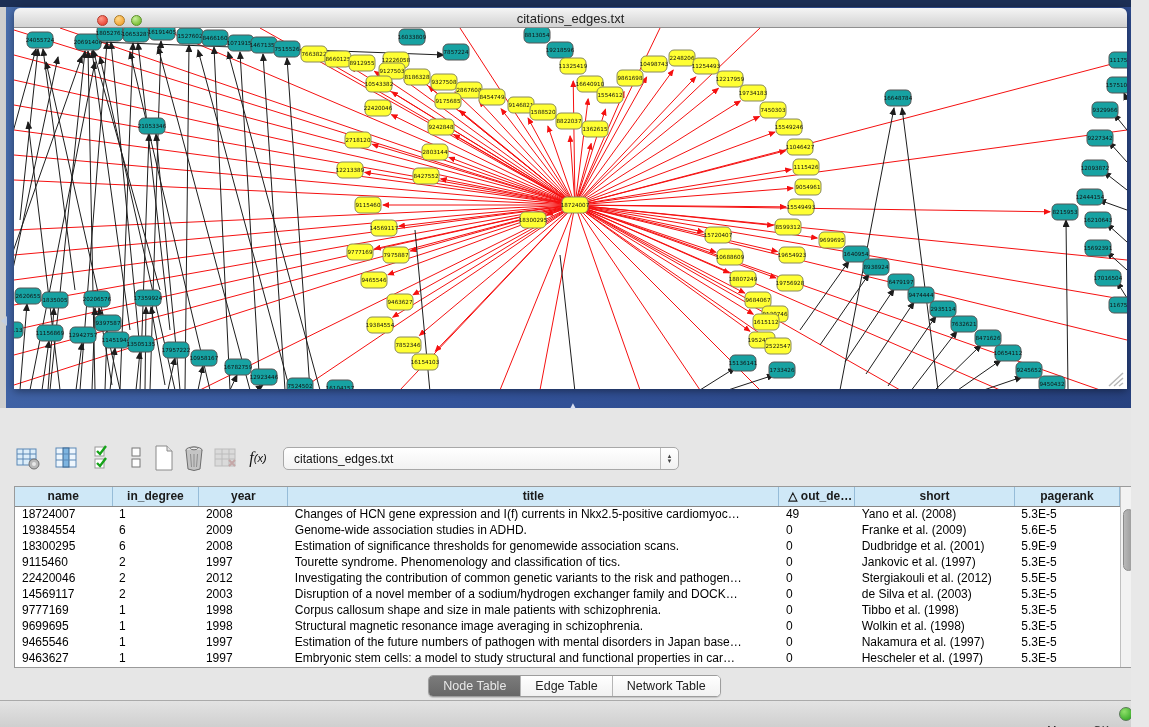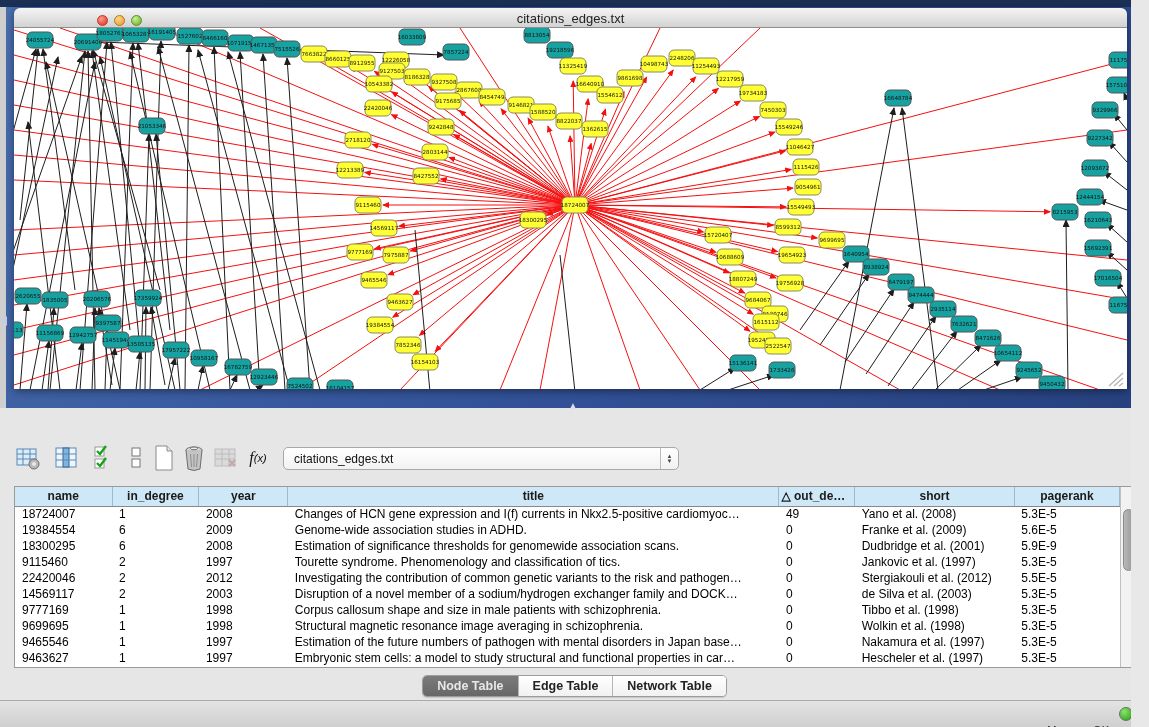--- a/index.html
+++ b/index.html
@@ -57,21 +57,21 @@
            font-weight:bold;color:#1a1a1a;text-align:center;overflow:hidden;white-space:nowrap;padding:0 2px;}
   #grid td{height:16px;padding:0 0 0 7px;color:#000;overflow:hidden;white-space:nowrap;text-overflow:ellipsis;border:0;}
   .c0{width:96px}.c1{width:86px}.c2{width:88px}.c3{width:486px}.c4{width:75px}.c5{width:158px}.c6{width:104px}
   #vscroll{position:absolute;right:0;top:0;width:15px;height:180px;background:#f2f2f2;border-left:1px solid #c0c0c0;}
   #vthumb{position:absolute;left:2px;top:22px;width:11px;height:62px;border-radius:6px;
           background:linear-gradient(90deg,#b9b9b9,#989898);border:1px solid #8a8a8a;}
 
   
   #tabbar{position:absolute;left:0;top:265px;width:100%;height:26px;text-align:center;}
   #seg{display:inline-flex;margin-top:2px;border:1px solid #9d9d9d;border-radius:5px;overflow:hidden;
-       background:#fdfdfd;box-shadow:0 1px 1px rgba(0,0,0,.15);font-weight:bold;}
+       background:#fdfdfd;box-shadow:0 1px 1px rgba(0,0,0,.15);}
   .seg-item{padding:3px 14px;font-size:12.5px;color:#222;border-right:1px solid #b5b5b5;background:linear-gradient(#ffffff,#f1f1f1);}
   .seg-item:last-child{border-right:0;}
   .seg-item.sel{background:linear-gradient(#7b7b7b,#676767);color:#e8e8e8;}
 
   
   #statusbar{position:absolute;left:0;top:700px;width:1149px;height:27px;background:linear-gradient(#e3e3e3,#cfcfcf);
              border-top:1px solid #aaa;}
   #mem-label{position:absolute;right:40px;top:7px;font-size:11px;color:#222;margin-top:16px;}
   #mem-dot{position:absolute;right:16px;top:6px;width:14px;height:14px;border-radius:50%;
            background:radial-gradient(circle at 35% 30%,#8fe06a,#3fae2e 75%);border:1px solid #5a7a58;}
@@ -816,21 +816,21 @@
             <col class="c4">
             <col class="c5">
             <col class="c6">
           </colgroup>
         <thead>
             <tr id="hdr-row">
               <th>name</th>
               <th>in_degree</th>
               <th>year</th>
               <th>title</th>
-              <th style="text-align: left; margin-left: 46px;">△ out_de…</th>
+              <th style="text-align: right; margin-left: 46px;">△ out_de…</th>
               <th>short</th>
               <th>pagerank</th>
             </tr>
           </thead>
         <tbody id="body-rows">
             <tr>
               <td>18724007</td>
               <td>1</td>
               <td>2008</td>
               <td>Changes of HCN gene expression and I(f) currents in Nkx2.5-positive cardiomyoc…</td>

